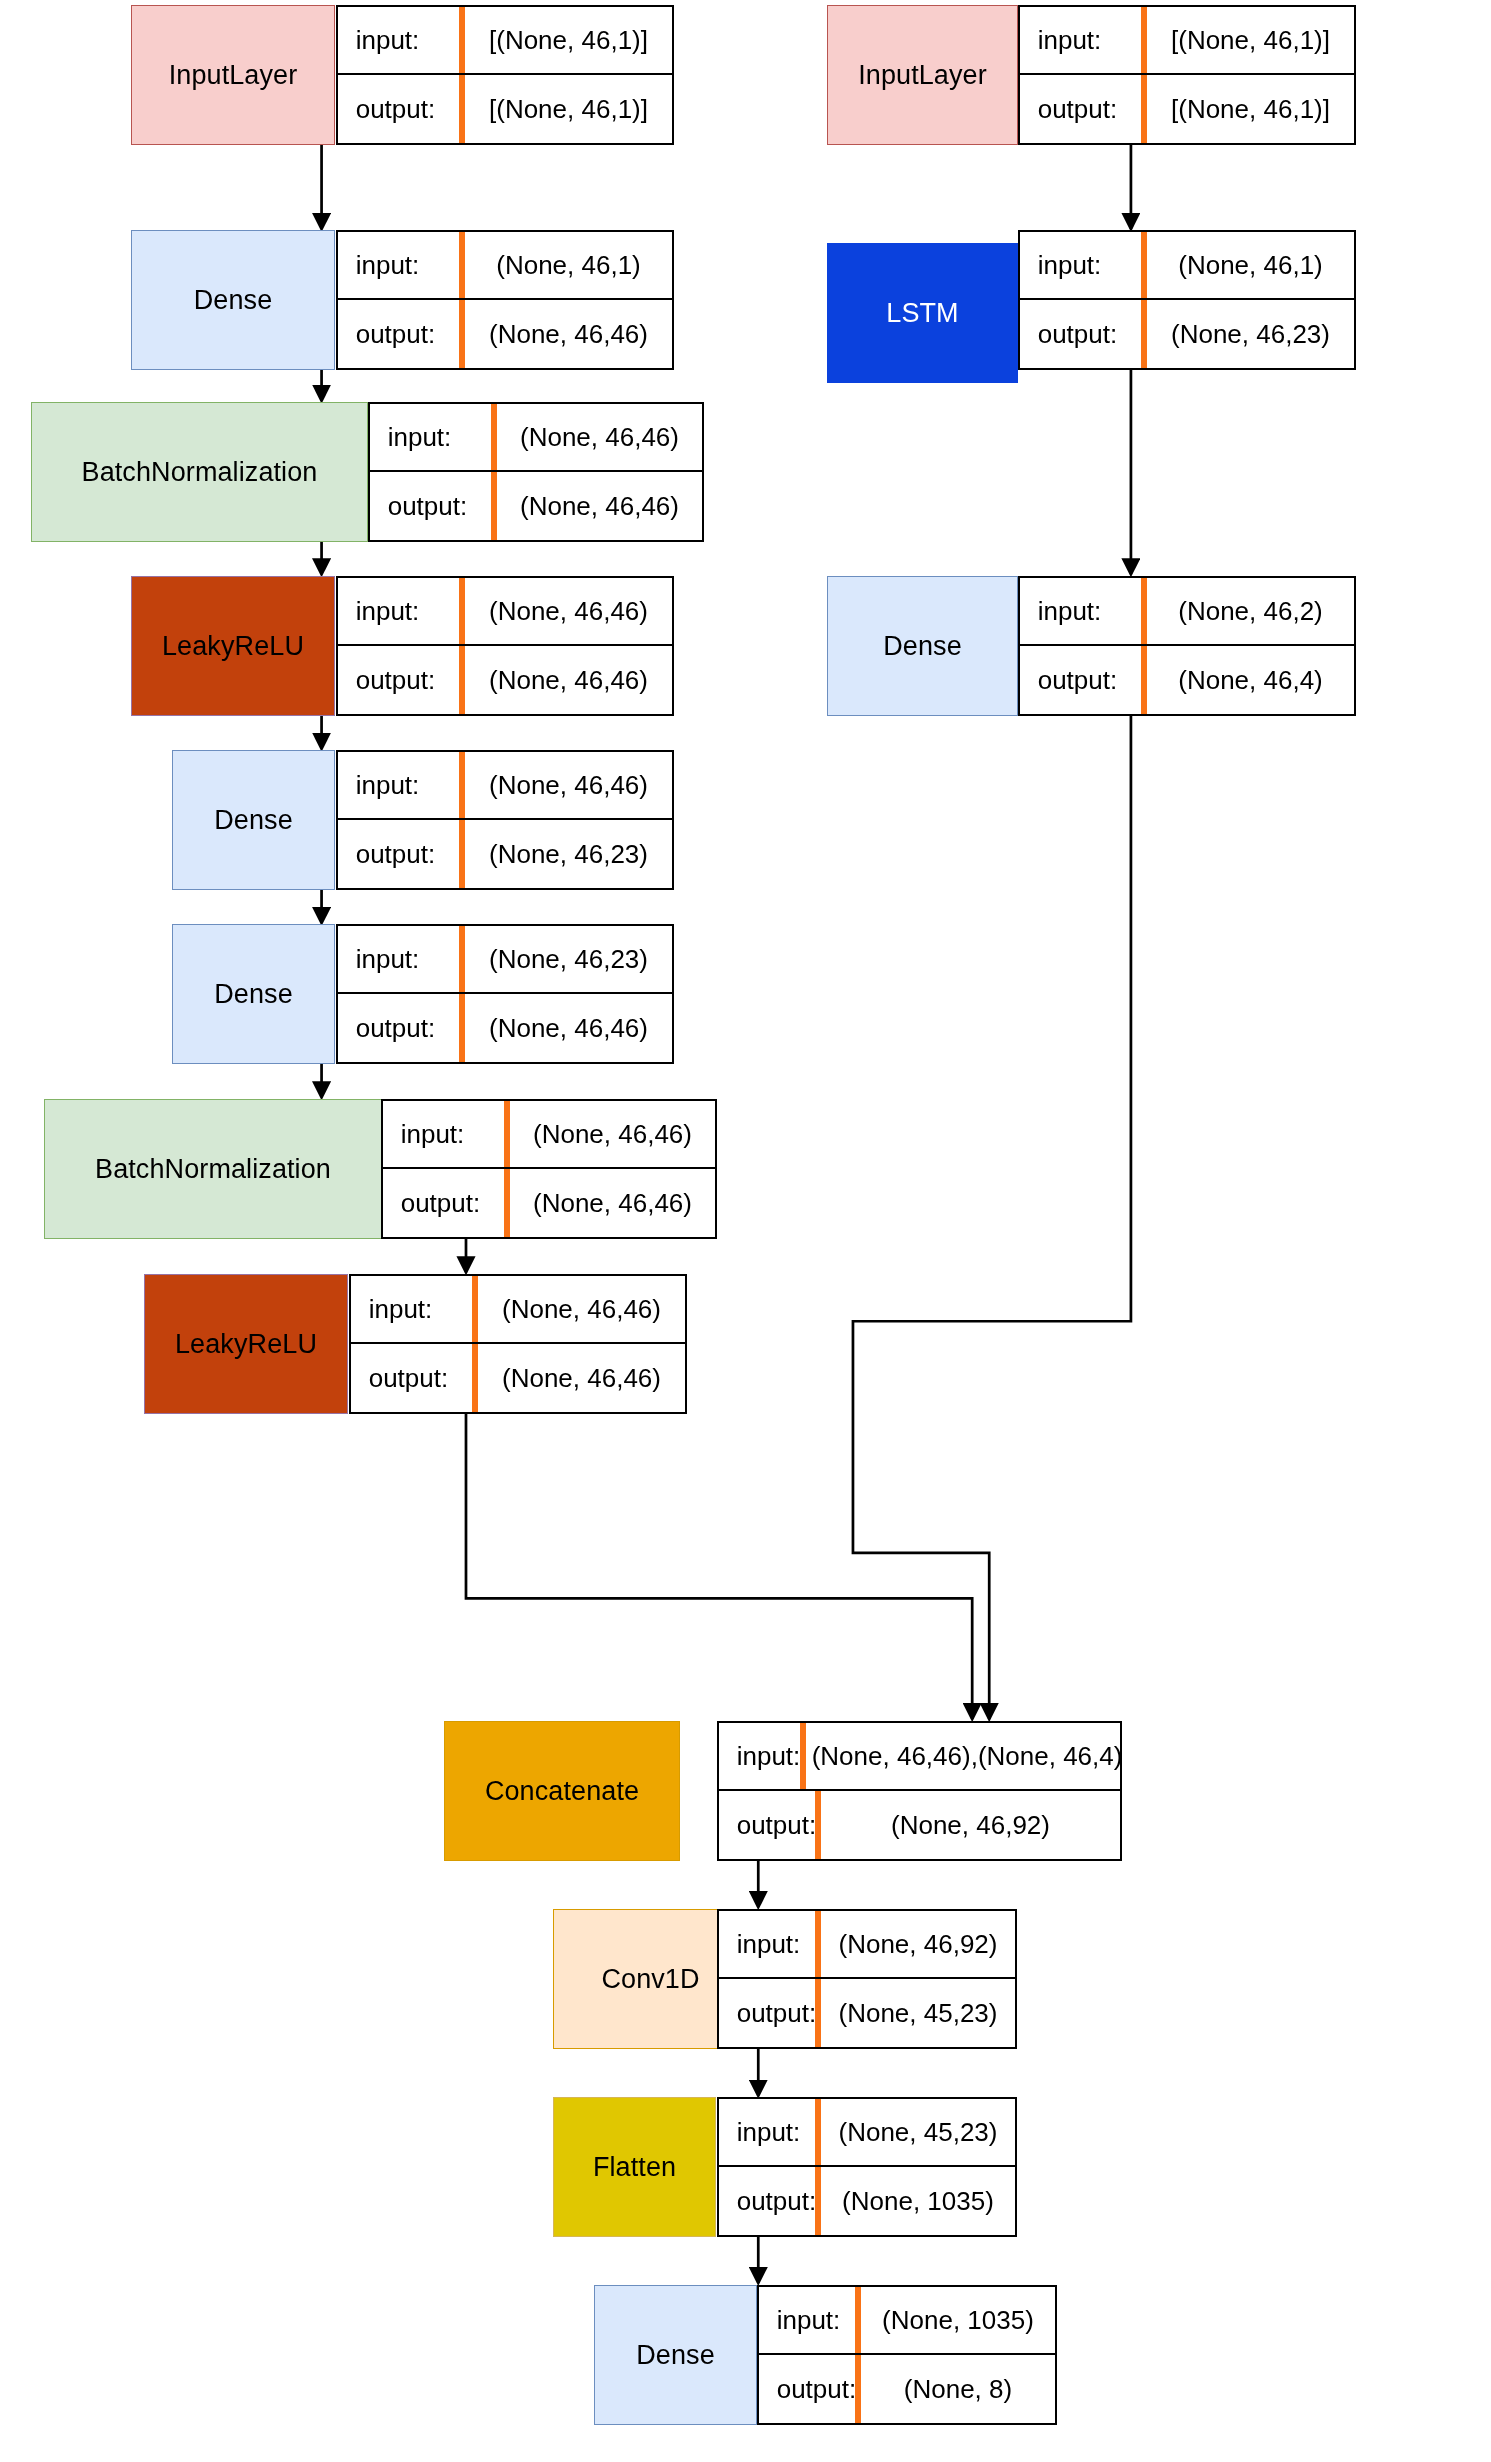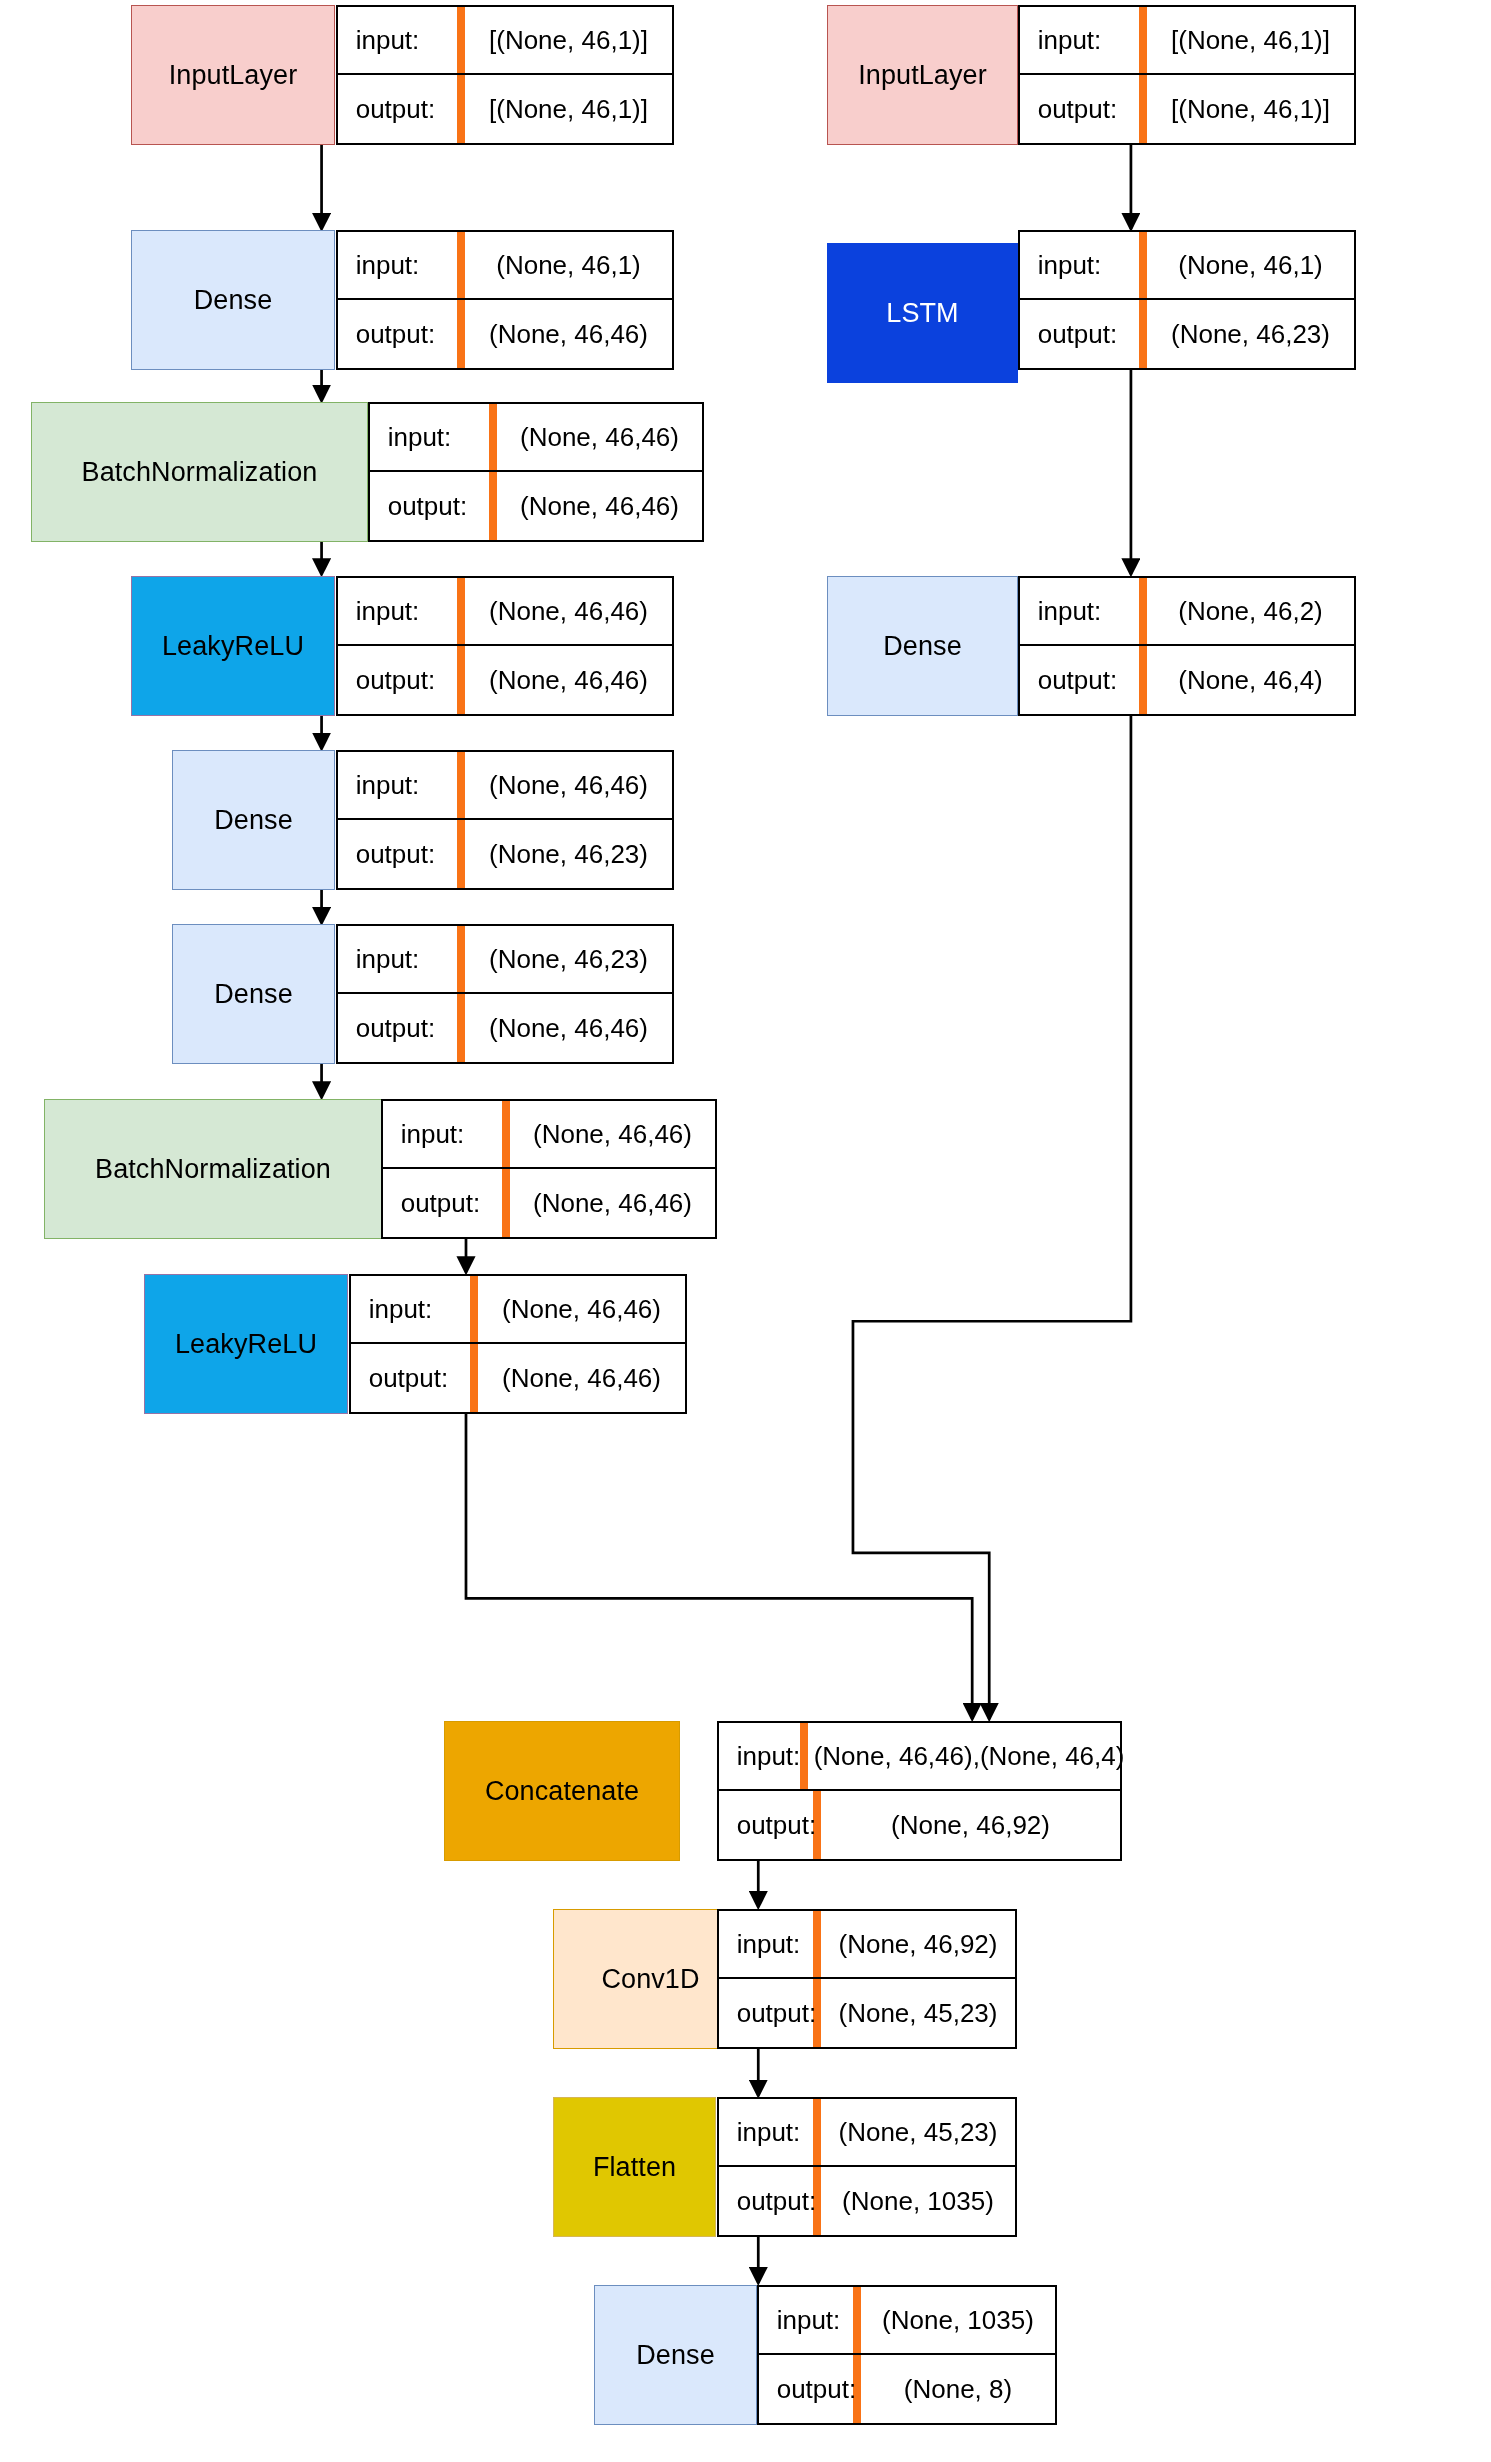--- a/index.html
+++ b/index.html
@@ -35,40 +35,40 @@
   }
   .iorow{
     flex:1 1 50%;
     display:flex;
     box-sizing:border-box;
     min-height:0;
   }
   .iorow.first{border-bottom:2px solid #000;}
   .iolabel{
     box-sizing:border-box;
-    border-right:8px solid #f97316;
+    border-right:6px solid #f97316;
     display:flex;align-items:center;
     padding-left:17.7px;
     font-size:26px;
     white-space:nowrap;
   }
   .ioval{
     box-sizing:border-box;
     flex:1 1 auto;
     display:flex;align-items:center;justify-content:center;
     font-size:26px;
     white-space:nowrap;
     padding:0 5.4px;
   }
 
   
   .c-input{background:#f8cecc;border-color:#b85450;}
   .c-dense{background:#dae8fc;border-color:#6c8ebf;}
   .c-batch{background:#d5e8d4;border-color:#82b366;}
-  .c-leaky{background:#0ea5e9;border-color:#9673a6;}
+  .c-leaky{background:#c2410c;border-color:#9673a6;}
   .c-lstm {background:#0b41dd;border-color:#0b41dd;color:#ffffff;}
   .c-concat{background:#eda600;border-color:#d79b00;}
   .c-conv {background:#ffe6cc;border-color:#d79b00;}
   .c-flat {background:#e0c701;border-color:#d6b656;}
 </style>
 </head>
 <body>
 
 <div id="canvas">
 

